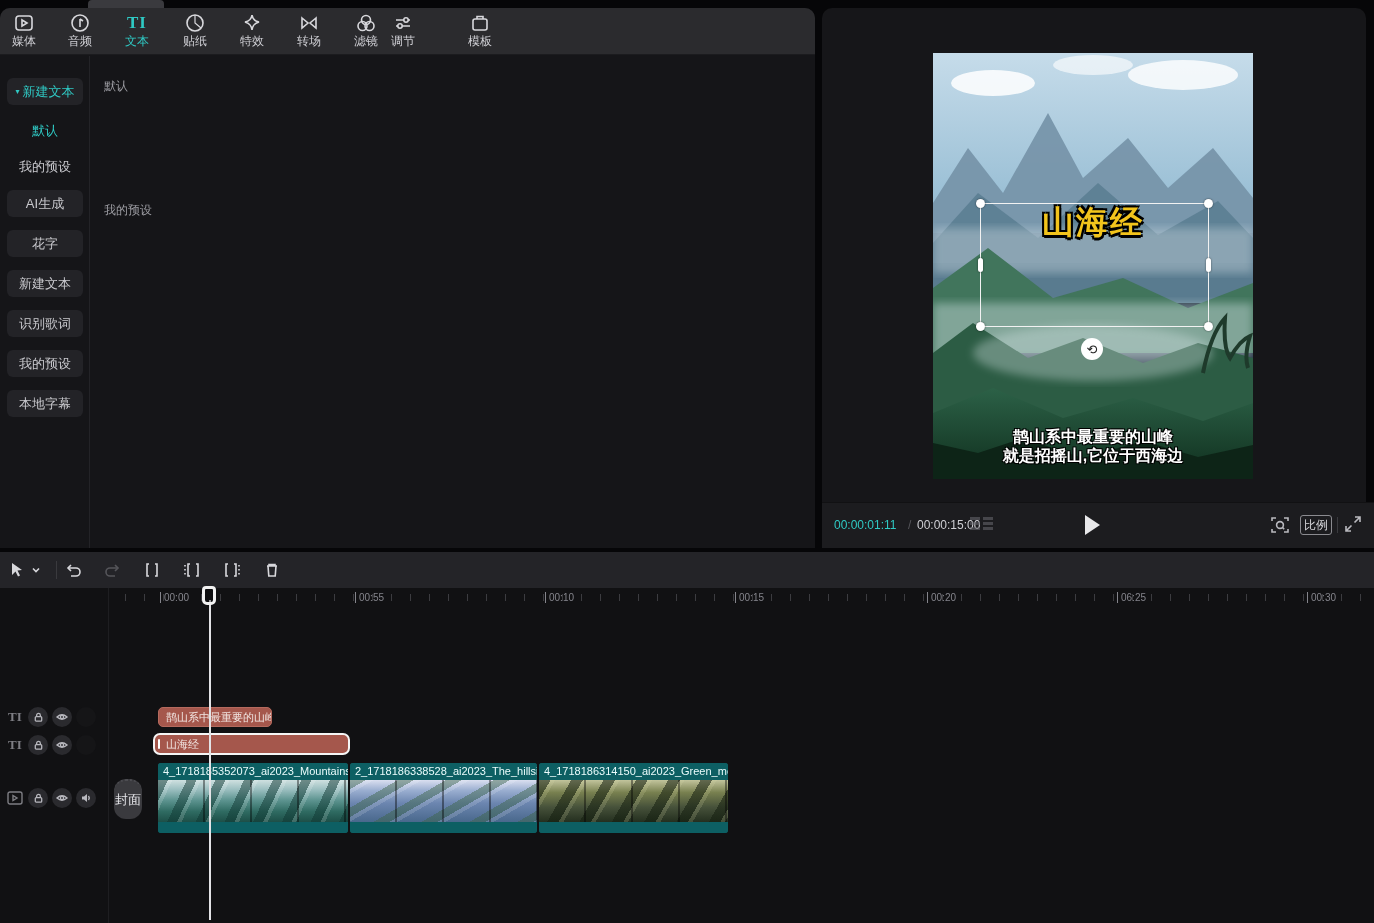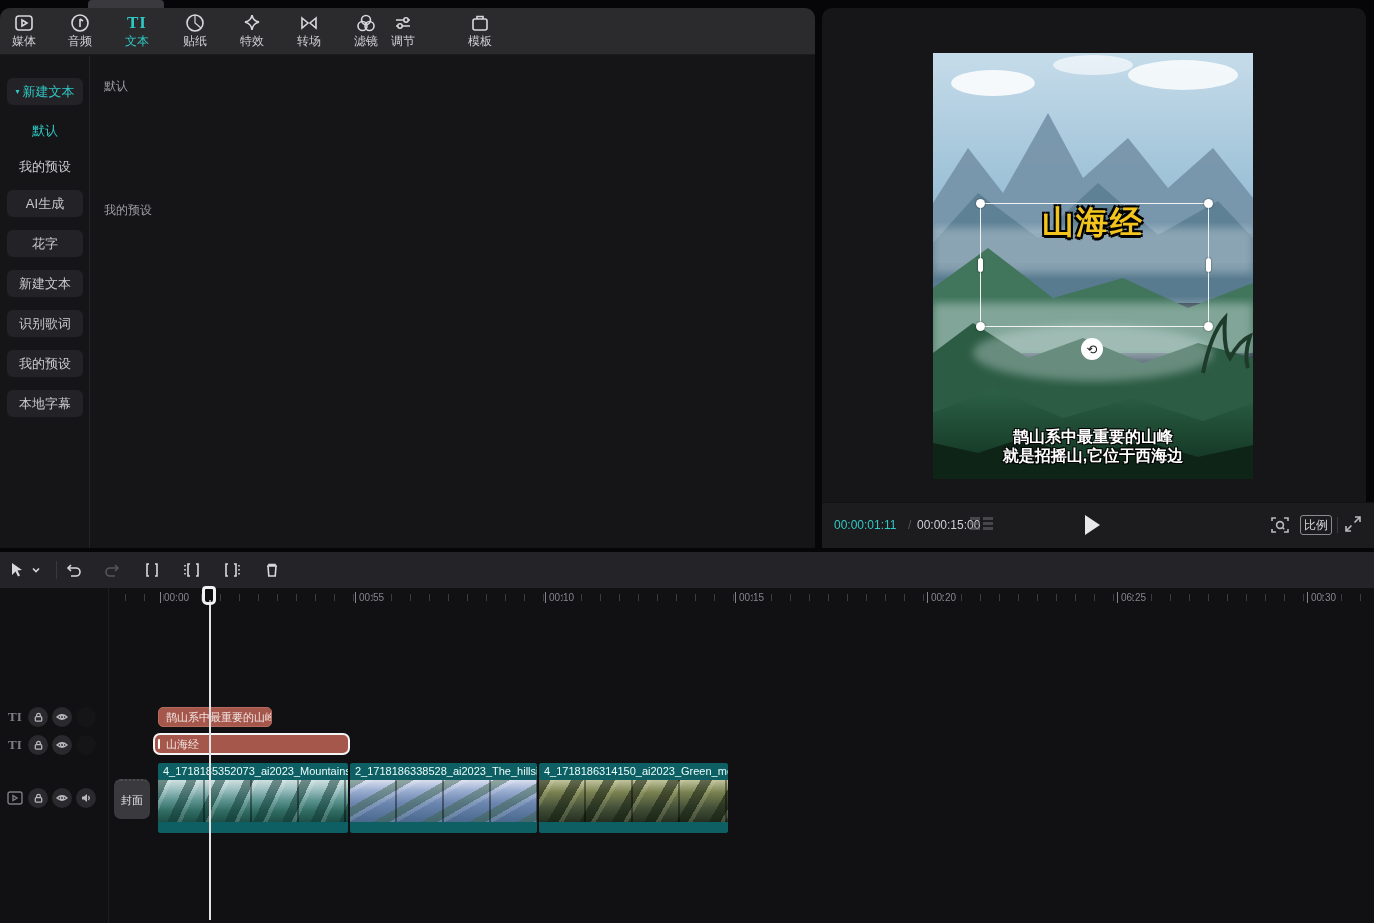--- a/index.html
+++ b/index.html
@@ -85,22 +85,22 @@
   .ruler-label { position:absolute; top:4px; font-size:10px; color:#85858c; border-left:1px solid #85858c; padding-left:3px; line-height:11px; }
 
   .track-col-divider { position:absolute; left:108px; top:36px; width:1px; height:335px; background:#1e1e21; }
 
   .th-row { position:absolute; left:0; height:22px; }
   .th-type { position:absolute; font-size:13px; color:#7e7e84; font-family:"Liberation Serif", serif; font-weight:bold; }
   .th-circle { position:absolute; width:20px; height:20px; border-radius:50%; background:#2a2a2e; display:flex; align-items:center; justify-content:center; cursor:pointer; }
   .th-circle svg { stroke:#b9b9bf; fill:none; stroke-width:1.4; }
   .th-circle.ghost { background:#1c1c1f; opacity:.4; }
 
-  .cover-btn { position:absolute; left:114px; top:227px; width:36px; height:40px; background:#3a3a3e; border-radius:7px;
-               font-size:11px; color:#e6e6ea; display:flex; align-items:center; justify-content:center; cursor:pointer;
+  .cover-btn { position:absolute; left:114px; top:227px; width:28px; height:40px; background:#3a3a3e; border-radius:12px;
+               font-size:13px; color:#e6e6ea; display:flex; align-items:center; justify-content:center; cursor:pointer;
                border-top:2px dotted #4d4d52; }
 
   .text-clip { position:absolute; height:20px; background:#a5574c; border:1px solid #b56a5e; border-radius:5px;
                font-size:11px; color:#f2e6e3; line-height:18px; padding-left:7px; white-space:nowrap; overflow:hidden; cursor:pointer; }
   .text-clip.selected { height:22px; border:2px solid #f5f5f5; border-radius:7px; line-height:18px; }
   .text-clip.selected::before { content:""; position:absolute; left:3px; top:4px; width:2px; height:10px; background:#fff; border-radius:1px; }
 
   .video-clip { position:absolute; top:211px; height:70px; border-radius:3px; overflow:hidden; cursor:pointer; background:#0d5f63; }
   .vc-name { position:absolute; left:0; top:0; right:0; height:17px; background:#0d5f63; color:#eafcfc; font-size:11px;
              line-height:17px; padding-left:5px; white-space:nowrap; overflow:hidden; }

